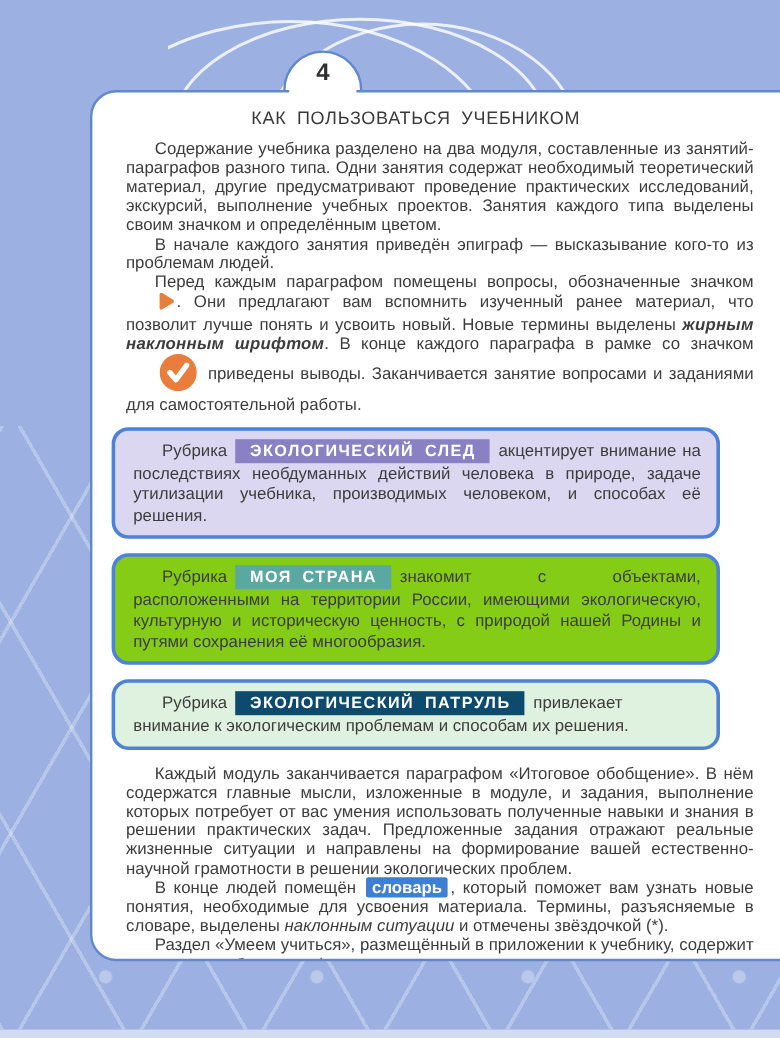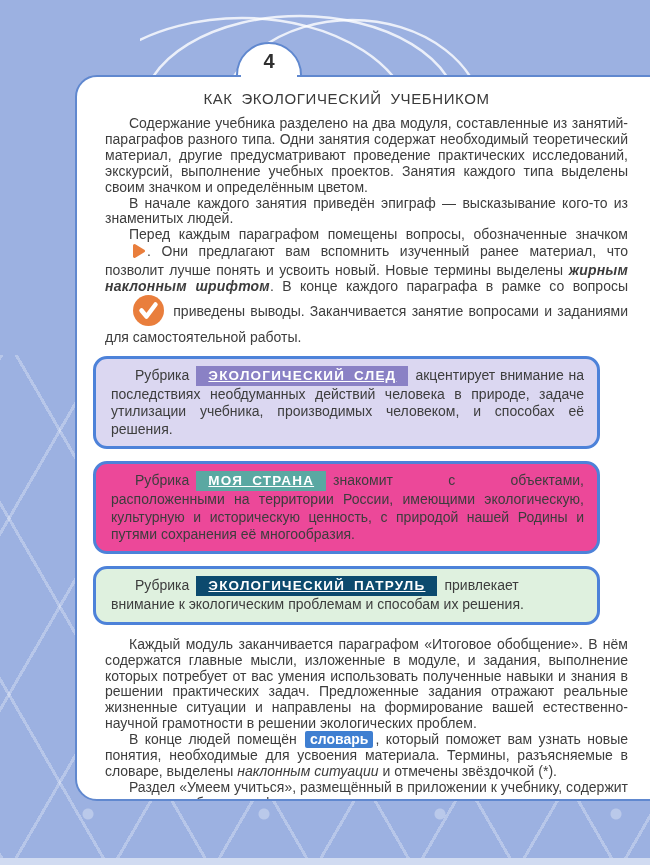--- a/index.html
+++ b/index.html
@@ -53,26 +53,26 @@
   .check-icon{display:inline-block;vertical-align:middle;margin:0 4px;}
 
   
   .rubric{
     border:3.5px solid #4d82d9;border-radius:14px;box-sizing:border-box;
     margin:10px 28px 12px -12px;padding:7px 13px 8px 15px;
     text-align:justify;text-indent:24px;
     font-size:14px;line-height:17.3px;color:#3d3d3d;
   }
   .rubric-eco-trace{background:#dbd7f1;}
-  .rubric-country{background:#ec4899;}
+  .rubric-country{background:#84cc16;}
   .rubric-patrol{background:#dff1df;}
   .badge{
     display:inline-block;text-indent:0;color:#ffffff;font-weight:bold;
     font-size:13.5px;letter-spacing:1.2px;word-spacing:4px;
-    padding:1px 12px 2px;margin:0 7px;white-space:nowrap;text-decoration:underline;
+    padding:1px 12px 2px;margin:0 7px;white-space:nowrap;
   }
   .badge-eco-trace{background:#8a81c5;}
   .badge-country{background:#5aa8a2;}
   .badge-patrol{background:#0c4a6e;}
 
   .dict{
     background:#3f7fd1;color:#fff;font-weight:bold;
     padding:0 5px 1px;border-radius:2px;margin:0 2px;
   }
 </style>
@@ -85,29 +85,29 @@
   <g fill="none" stroke="rgba(255,255,255,0.8)" stroke-width="2.5">
     <ellipse cx="160" cy="112" rx="158" ry="96"></ellipse>
     <ellipse cx="102" cy="130" rx="172" ry="112"></ellipse>
     <ellipse cx="212" cy="122" rx="132" ry="102"></ellipse>
   </g>
 </svg>
 
 <div class="page-tab"></div>
 
 <div class="card">
-  <h1 class="title">КАК ЭКОЛОГИЧЕСКИЙ УЧЕБНИКОМ</h1>
+  <h1 class="title">КАК ПОЛЬЗОВАТЬСЯ УЧЕБНИКОМ</h1>
 
   <p class="para">Содержание учебника разделено на два модуля, составленные из занятий-параграфов разного типа. Одни занятия содержат необходимый теоретический материал, другие предусматривают проведение практических исследований, экскурсий, выполнение учебных проектов. Занятия каждого типа выделены своим значком и определённым цветом.</p>
-  <p class="para">В начале каждого занятия приведён эпиграф — высказывание кого-то из знаменитых людей.</p>
+  <p class="para">В начале каждого занятия приведён эпиграф — высказывание кого-то из проблемам людей.</p>
 
   <p class="para"><span>Перед каждым параграфом помещены вопросы, обозначенные значком</span><span class="tri-icon"><svg width="14" height="16" viewBox="0 0 14 16">
           <path d="M2.5 2.5 L11.5 8 L2.5 13.5 Z" fill="#e97e3c" stroke="#e97e3c" stroke-width="3" stroke-linejoin="round"></path>
         </svg></span><span>. Они предлагают вам вспомнить изученный ранее материал, что позволит лучше понять и усвоить новый. Новые термины выделены</span>
-    <b><i>жирным наклонным шрифтом</i></b><span>. В конце каждого параграфа в рамке со вопросы</span>
+    <b><i>жирным наклонным шрифтом</i></b><span>. В конце каждого параграфа в рамке со значком</span>
     <span class="check-icon"><svg width="31" height="31" viewBox="0 0 31 31">
           <circle cx="15.5" cy="15.5" r="15.5" fill="#e97e3c"></circle>
           <path d="M8.5 15.5 L13.5 21.5 L22.5 9.5" fill="none" stroke="#ffffff" stroke-width="4.5" stroke-linecap="round" stroke-linejoin="round"></path>
         </svg></span>
     <span>приведены выводы. Заканчивается занятие вопросами и заданиями для самостоятельной работы.</span>
   </p>
 
   <div class="rubric rubric-eco-trace"><span>Рубрика</span><span class="badge badge-eco-trace">ЭКОЛОГИЧЕСКИЙ СЛЕД</span><span>акцентирует внимание на последствиях необдуманных действий человека в природе, задаче утилизации учебника, производимых человеком, и способах её решения.</span>
   </div>
 

